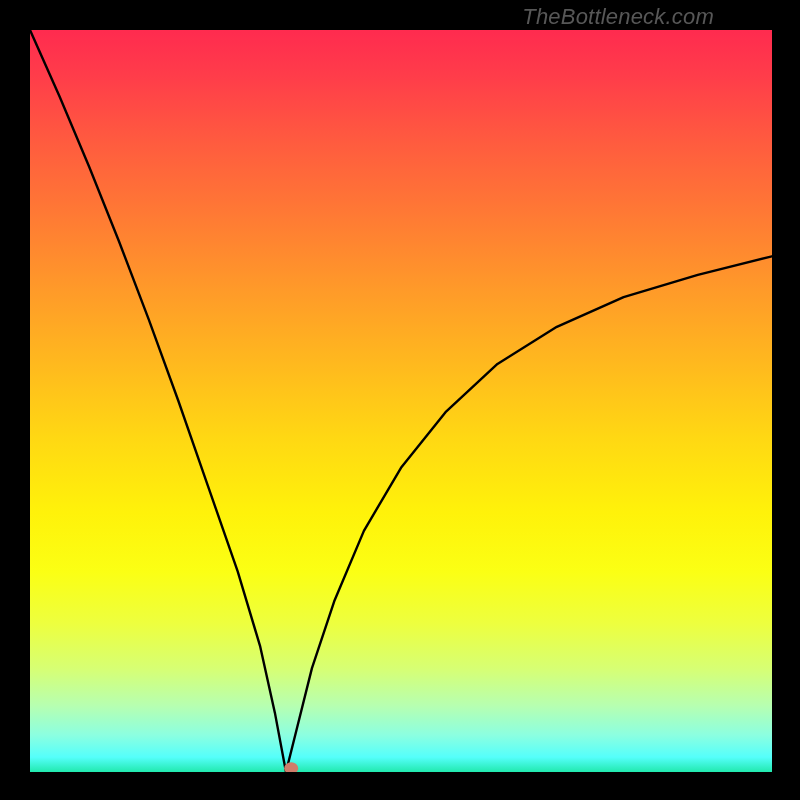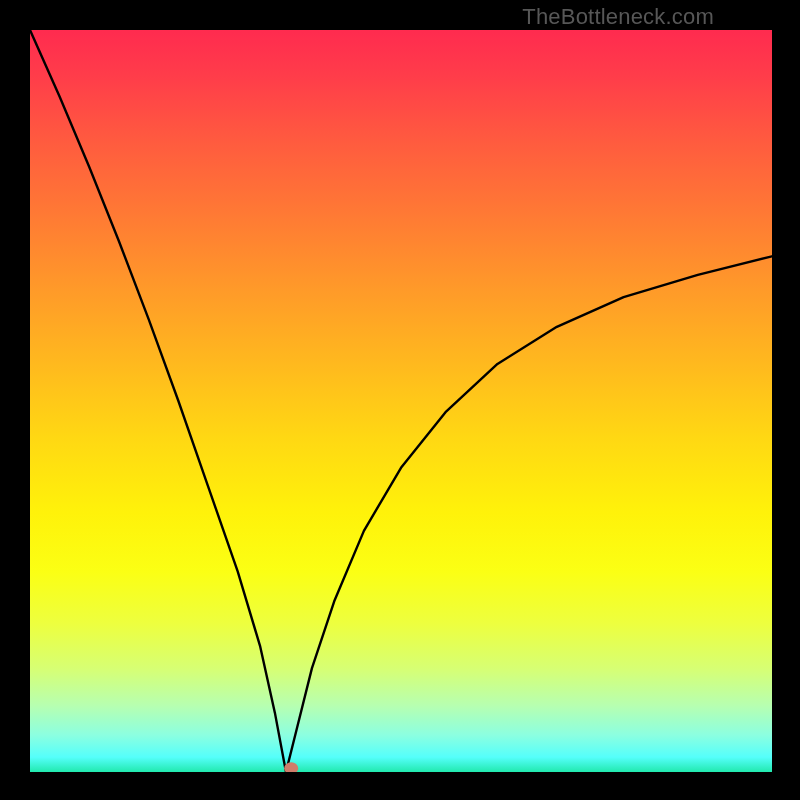--- a/index.html
+++ b/index.html
@@ -9,20 +9,21 @@
     height: 800px;
     overflow: hidden;
     font-family: Arial, Helvetica, sans-serif;
     background: #000;
   }
   .frame {
     position: relative;
     width: 724px;
     height: 800px;
     background: #000;
+    font-style: italic;
   }
   .plot {
     position: absolute;
     left: 30px;
     top: 30px;
     width: 742px;
     height: 742px;
     overflow: hidden;
   }
   .gradient {

